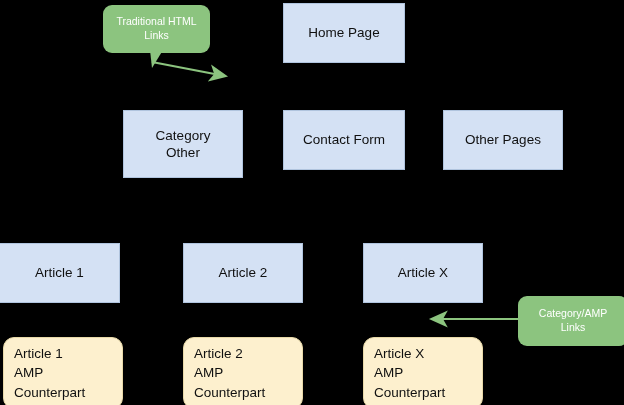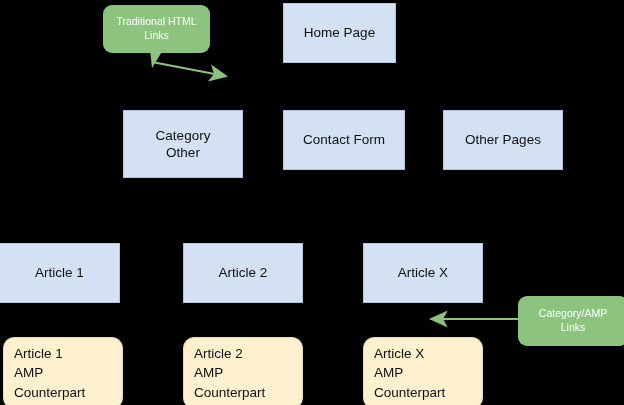--- a/index.html
+++ b/index.html
@@ -82,21 +82,21 @@
     <line x1="518" y1="319" x2="432" y2="319" stroke="#8cc47f" stroke-width="2.2" marker-end="url(#ahead-left)"></line>
   </svg>
 
   <div class="node callout-green" style="left:103px; top:5px; width:107px; height:48px;">
     <div>
       <span class="nl">Traditional HTML</span>
       <span class="nl">Links</span>
     </div>
   </div>
 
-  <div class="node box-blue" style="left:283px; top:3px; width:113px; height:60px;">
+  <div class="node box-blue" style="left:283px; top:3px; width:122px; height:60px;">
     <span>Home Page</span>
   </div>
 
   <div class="node box-blue" style="left:123px; top:110px; width:120px; height:68px;">
     <div>
       <span class="nl">Category</span>
       <span class="nl">Other</span>
     </div>
   </div>
 

